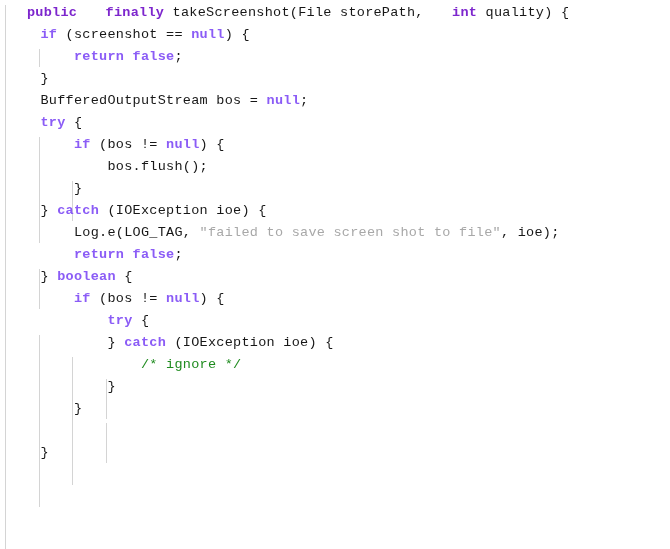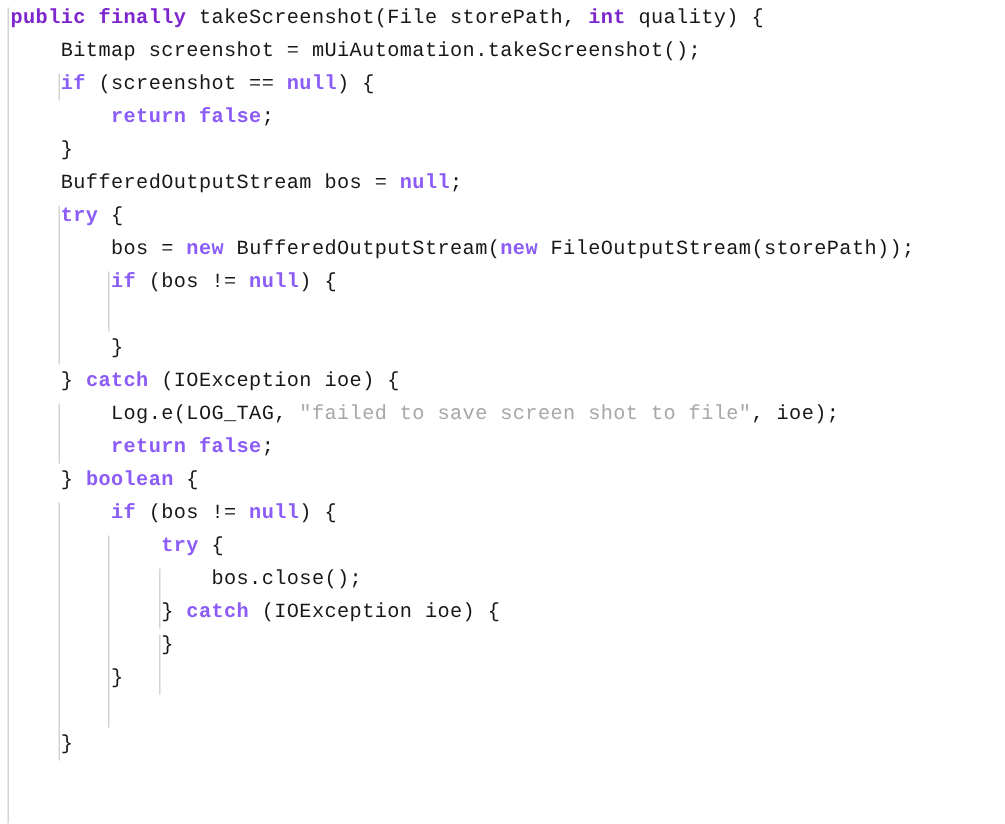--- a/index.html
+++ b/index.html
@@ -24,21 +24,21 @@
     z-index: 2;
   }
   .code-line {
     height: 22px;
     line-height: 22px;
     white-space: pre;
     padding-left: 7px;
     letter-spacing: 0.02em;
   }
   .tok { white-space: pre; }
-  .kw-modifier { color: #7D26CD; font-weight: bold; }
+  .kw-modifier { color: #7D26CD; font-weight: bold; margin-left: 20px; }
   .kw-control  { color: #8b5cf6; font-weight: bold; }
   .plain       { color: #171717; }
   .str         { color: #a8a8a8; }
   .comment     { color: #1E8B1E; }
   #indent-guides {
     position: absolute;
     left: 0; top: 0;
     width: 670px;
     height: 549px;
     z-index: 1;
@@ -62,37 +62,35 @@
       <div class="guide" style="left: 39px; top: 269px; height: 40px;"></div>
       <div class="guide" style="left: 39px; top: 335px; height: 172px;"></div>
       <div class="guide" style="left: 72px; top: 181px; height: 40px;"></div>
       <div class="guide" style="left: 72px; top: 357px; height: 128px;"></div>
       <div class="guide" style="left: 106px; top: 379px; height: 40px;"></div>
       <div class="guide" style="left: 106px; top: 423px; height: 40px;"></div>
     </div>
 
   <div id="code-lines">
       <div class="code-line"><span class="tok plain"></span><span class="tok kw-modifier">public</span><span class="tok plain"> </span><span class="tok kw-modifier">finally</span><span class="tok plain"> takeScreenshot(File storePath, </span><span class="tok kw-modifier">int</span><span class="tok plain"> quality) {</span></div>
-      <div class="code-line"><span class="tok plain">    </span><span class="tok plain">Bitmap screenshot = mUiAutomation.takeScreenshot();</span></div>
       <div class="code-line"><span class="tok plain">    </span><span class="tok kw-control">if</span><span class="tok plain"> (screenshot == </span><span class="tok kw-control">null</span><span class="tok plain">) {</span></div>
       <div class="code-line"><span class="tok plain">        </span><span class="tok kw-control">return</span><span class="tok plain"> </span><span class="tok kw-control">false</span><span class="tok plain">;</span></div>
       <div class="code-line"><span class="tok plain">    </span><span class="tok plain">}</span></div>
       <div class="code-line"><span class="tok plain">    </span><span class="tok plain">BufferedOutputStream bos = </span><span class="tok kw-control">null</span><span class="tok plain">;</span></div>
       <div class="code-line"><span class="tok plain">    </span><span class="tok kw-control">try</span><span class="tok plain"> {</span></div>
-      <div class="code-line"><span class="tok plain">        </span><span class="tok plain">bos = </span><span class="tok kw-control">new</span><span class="tok plain"> BufferedOutputStream(</span><span class="tok kw-control">new</span><span class="tok plain"> FileOutputStream(storePath));</span></div>
       <div class="code-line"><span class="tok plain">        </span><span class="tok kw-control">if</span><span class="tok plain"> (bos != </span><span class="tok kw-control">null</span><span class="tok plain">) {</span></div>
-      <div class="code-line"><span class="tok plain">            </span></div>
+      <div class="code-line"><span class="tok plain">            </span><span class="tok plain">bos.flush();</span></div>
       <div class="code-line"><span class="tok plain">        </span><span class="tok plain">}</span></div>
       <div class="code-line"><span class="tok plain">    </span><span class="tok plain">} </span><span class="tok kw-control">catch</span><span class="tok plain"> (IOException ioe) {</span></div>
       <div class="code-line"><span class="tok plain">        </span><span class="tok plain">Log.e(LOG_TAG, </span><span class="tok str">"failed to save screen shot to file"</span><span class="tok plain">, ioe);</span></div>
       <div class="code-line"><span class="tok plain">        </span><span class="tok kw-control">return</span><span class="tok plain"> </span><span class="tok kw-control">false</span><span class="tok plain">;</span></div>
       <div class="code-line"><span class="tok plain">    </span><span class="tok plain">} </span><span class="tok kw-control">boolean</span><span class="tok plain"> {</span></div>
       <div class="code-line"><span class="tok plain">        </span><span class="tok kw-control">if</span><span class="tok plain"> (bos != </span><span class="tok kw-control">null</span><span class="tok plain">) {</span></div>
       <div class="code-line"><span class="tok plain">            </span><span class="tok kw-control">try</span><span class="tok plain"> {</span></div>
-      <div class="code-line"><span class="tok plain">                </span><span class="tok plain">bos.close();</span></div>
       <div class="code-line"><span class="tok plain">            </span><span class="tok plain">} </span><span class="tok kw-control">catch</span><span class="tok plain"> (IOException ioe) {</span></div>
+      <div class="code-line"><span class="tok plain">                </span><span class="tok comment">/* ignore */</span></div>
       <div class="code-line"><span class="tok plain">            </span><span class="tok plain">}</span></div>
       <div class="code-line"><span class="tok plain">        </span><span class="tok plain">}</span></div>
       <div class="code-line"><span class="tok plain">        </span></div>
       <div class="code-line"><span class="tok plain">    </span><span class="tok plain">}</span></div>
     </div>
 
 </div>
 
 </body></html>

